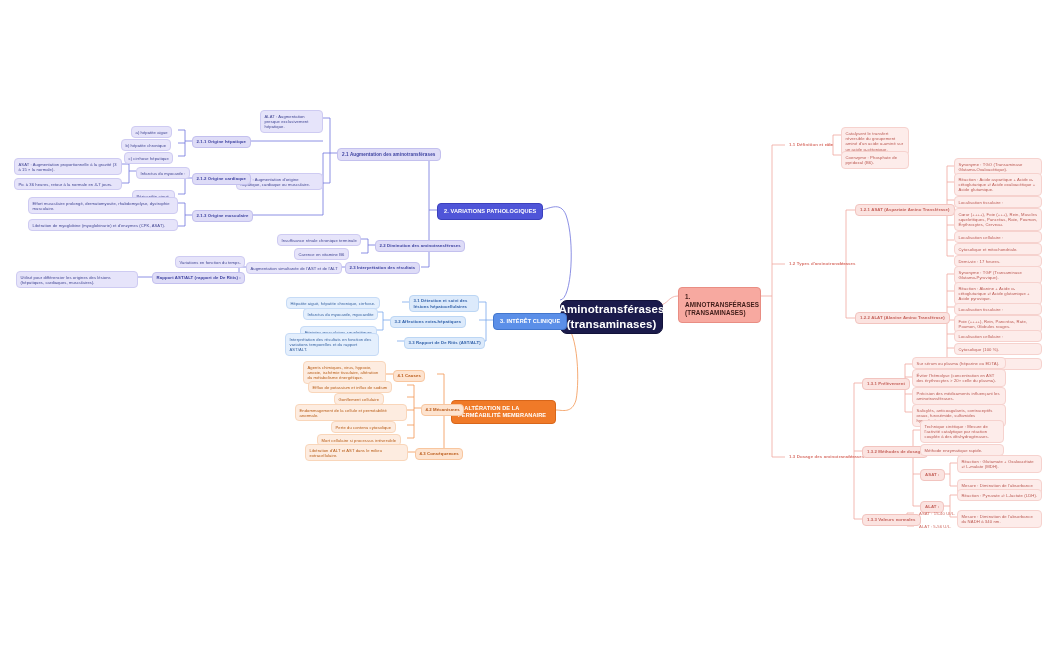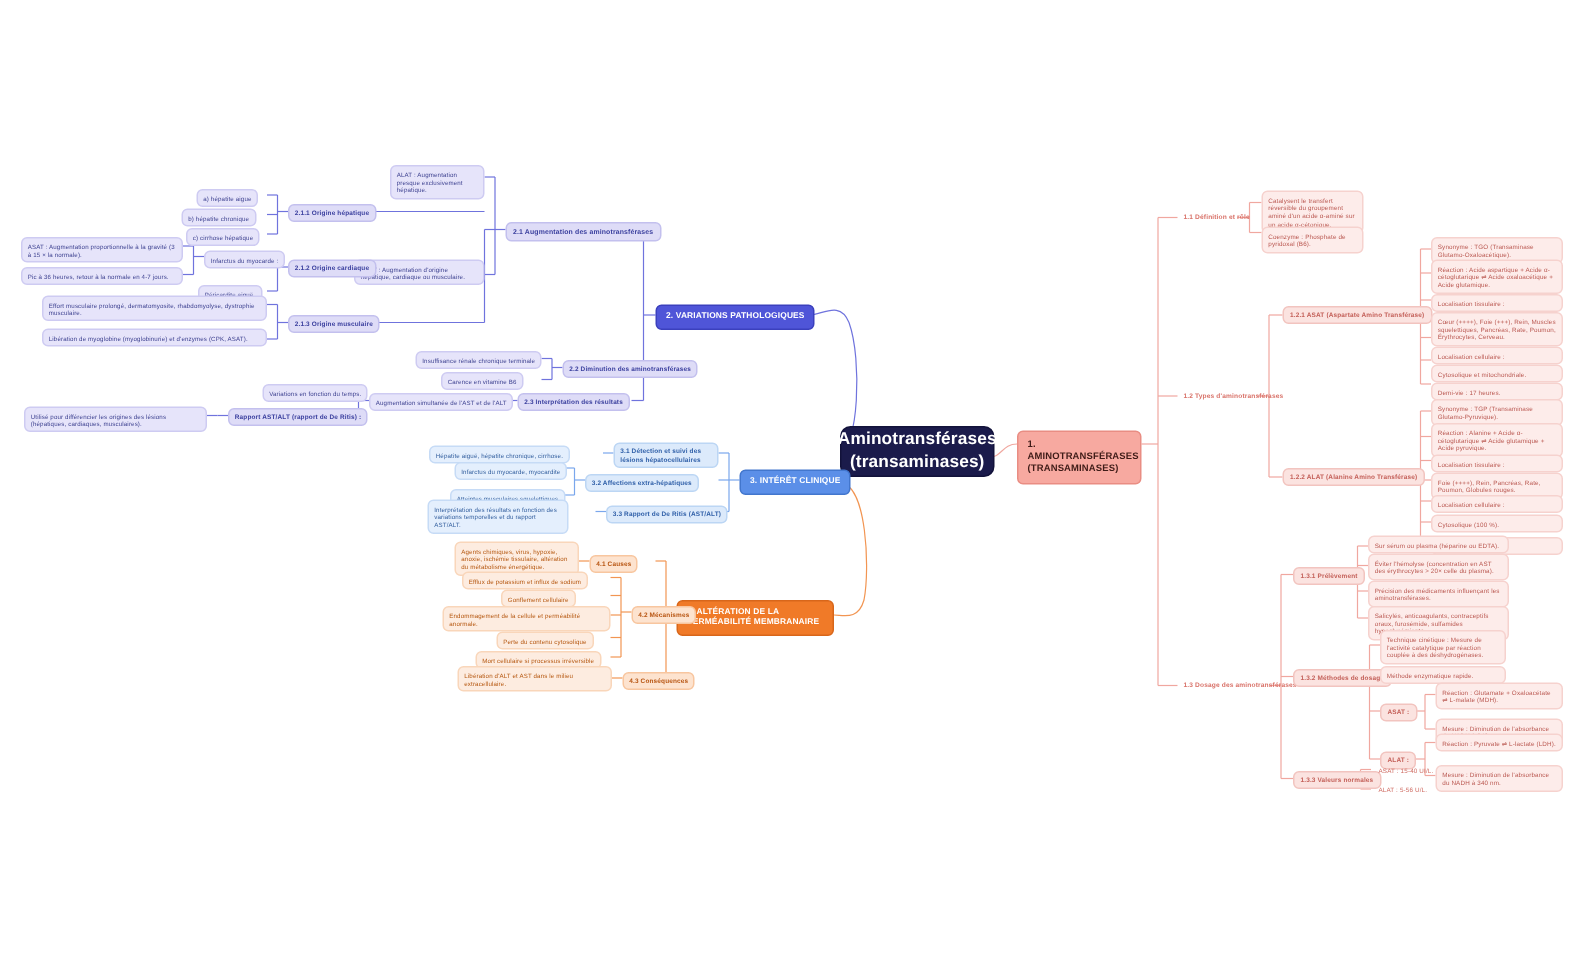--- a/index.html
+++ b/index.html
@@ -220,21 +220,21 @@
       <path d="M414,385 L407,385"></path>
       <path d="M414,397 L407,397"></path>
       <path d="M414,410 L407,410"></path>
       <path d="M414,425 L407,425"></path>
       <path d="M414,438 L407,438"></path>
       <path d="M415,452 L408,452"></path>
     </g>
   </g>
 </svg>
 
-<div class="node root" style="left:560px;top:284px;width:103px;height:34px;">
+<div class="node root" style="left:560px;top:300px;width:103px;height:34px;">
   <div>
     <div>Aminotransférases</div>
     <div>(transaminases)</div>
   </div>
 </div>
 
 <div class="node t-red-main" style="left:678px;top:287px;width:83px;">
   <div>1. AMINOTRANSFÉRASES</div>
   <div>(TRANSAMINASES)</div>
 </div>

